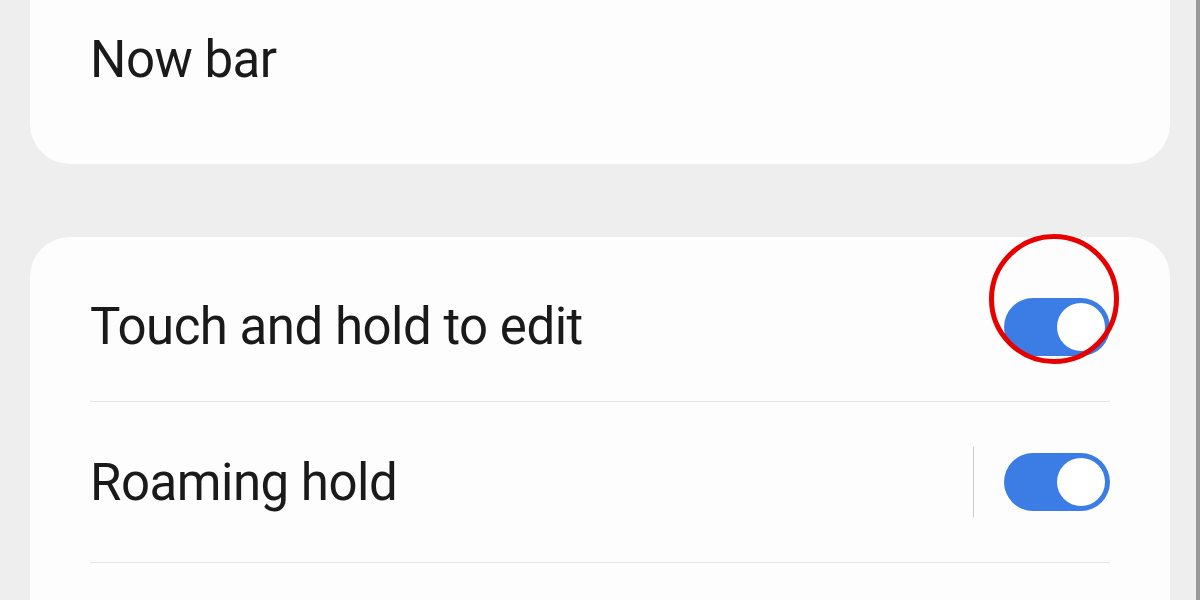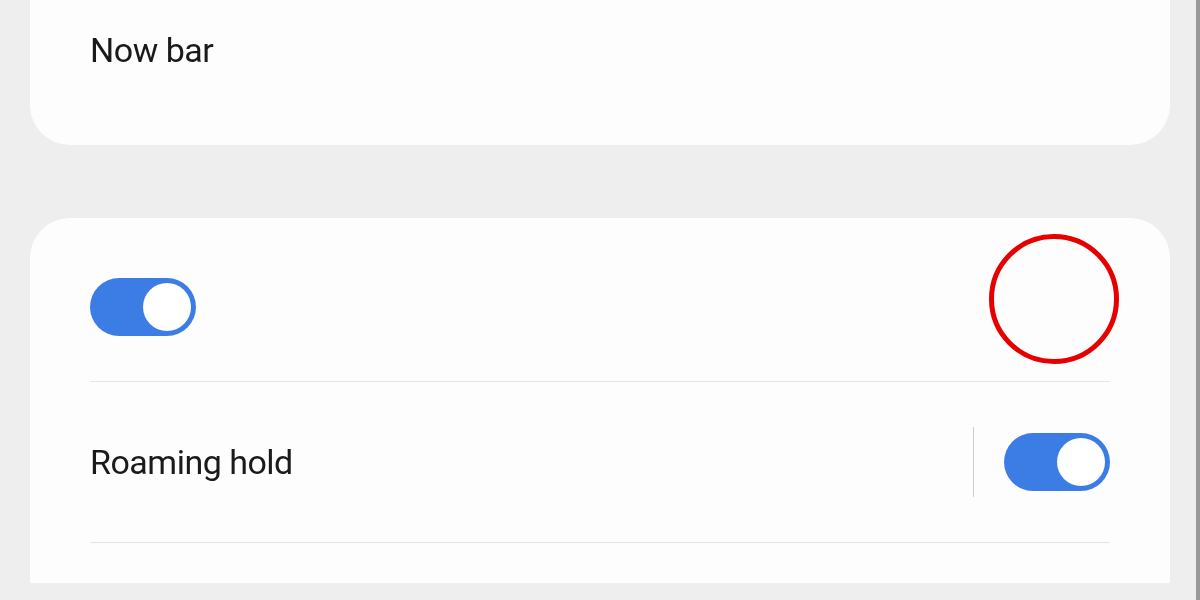--- a/index.html
+++ b/index.html
@@ -53,21 +53,21 @@
       padding-top: 45px;
       padding-bottom: 45px;
     }
     .divider {
       height: 1px;
       background-color: #e5e5e5;
       margin-left: 60px;
       margin-right: 60px;
     }
     .label {
-      font-size: 34px;
+      font-size: 51px;
       font-weight: 400;
       color: #1a1a1a;
       letter-spacing: -0.5px;
     }
     .toggle-container {
       display: flex;
       align-items: center;
       gap: 30px;
     }
     .vertical-divider {
@@ -119,20 +119,21 @@
 <div class="card card-top">
   <div class="row row-simple">
     <span class="label">Now bar</span>
   </div>
 </div>
 
 <div class="card-gap"></div>
 
 <div class="card card-bottom">
   <div class="row row-with-toggle">
+    <span class="label">Touch and hold to edit</span>
     <div class="toggle-container">
       <div class="toggle toggle-on">
         <div class="toggle-thumb"></div>
       </div>
     </div>
   </div>
   <div class="divider"></div>
   <div class="row row-with-toggle">
     <span class="label">Roaming hold</span>
     <div class="toggle-container">

